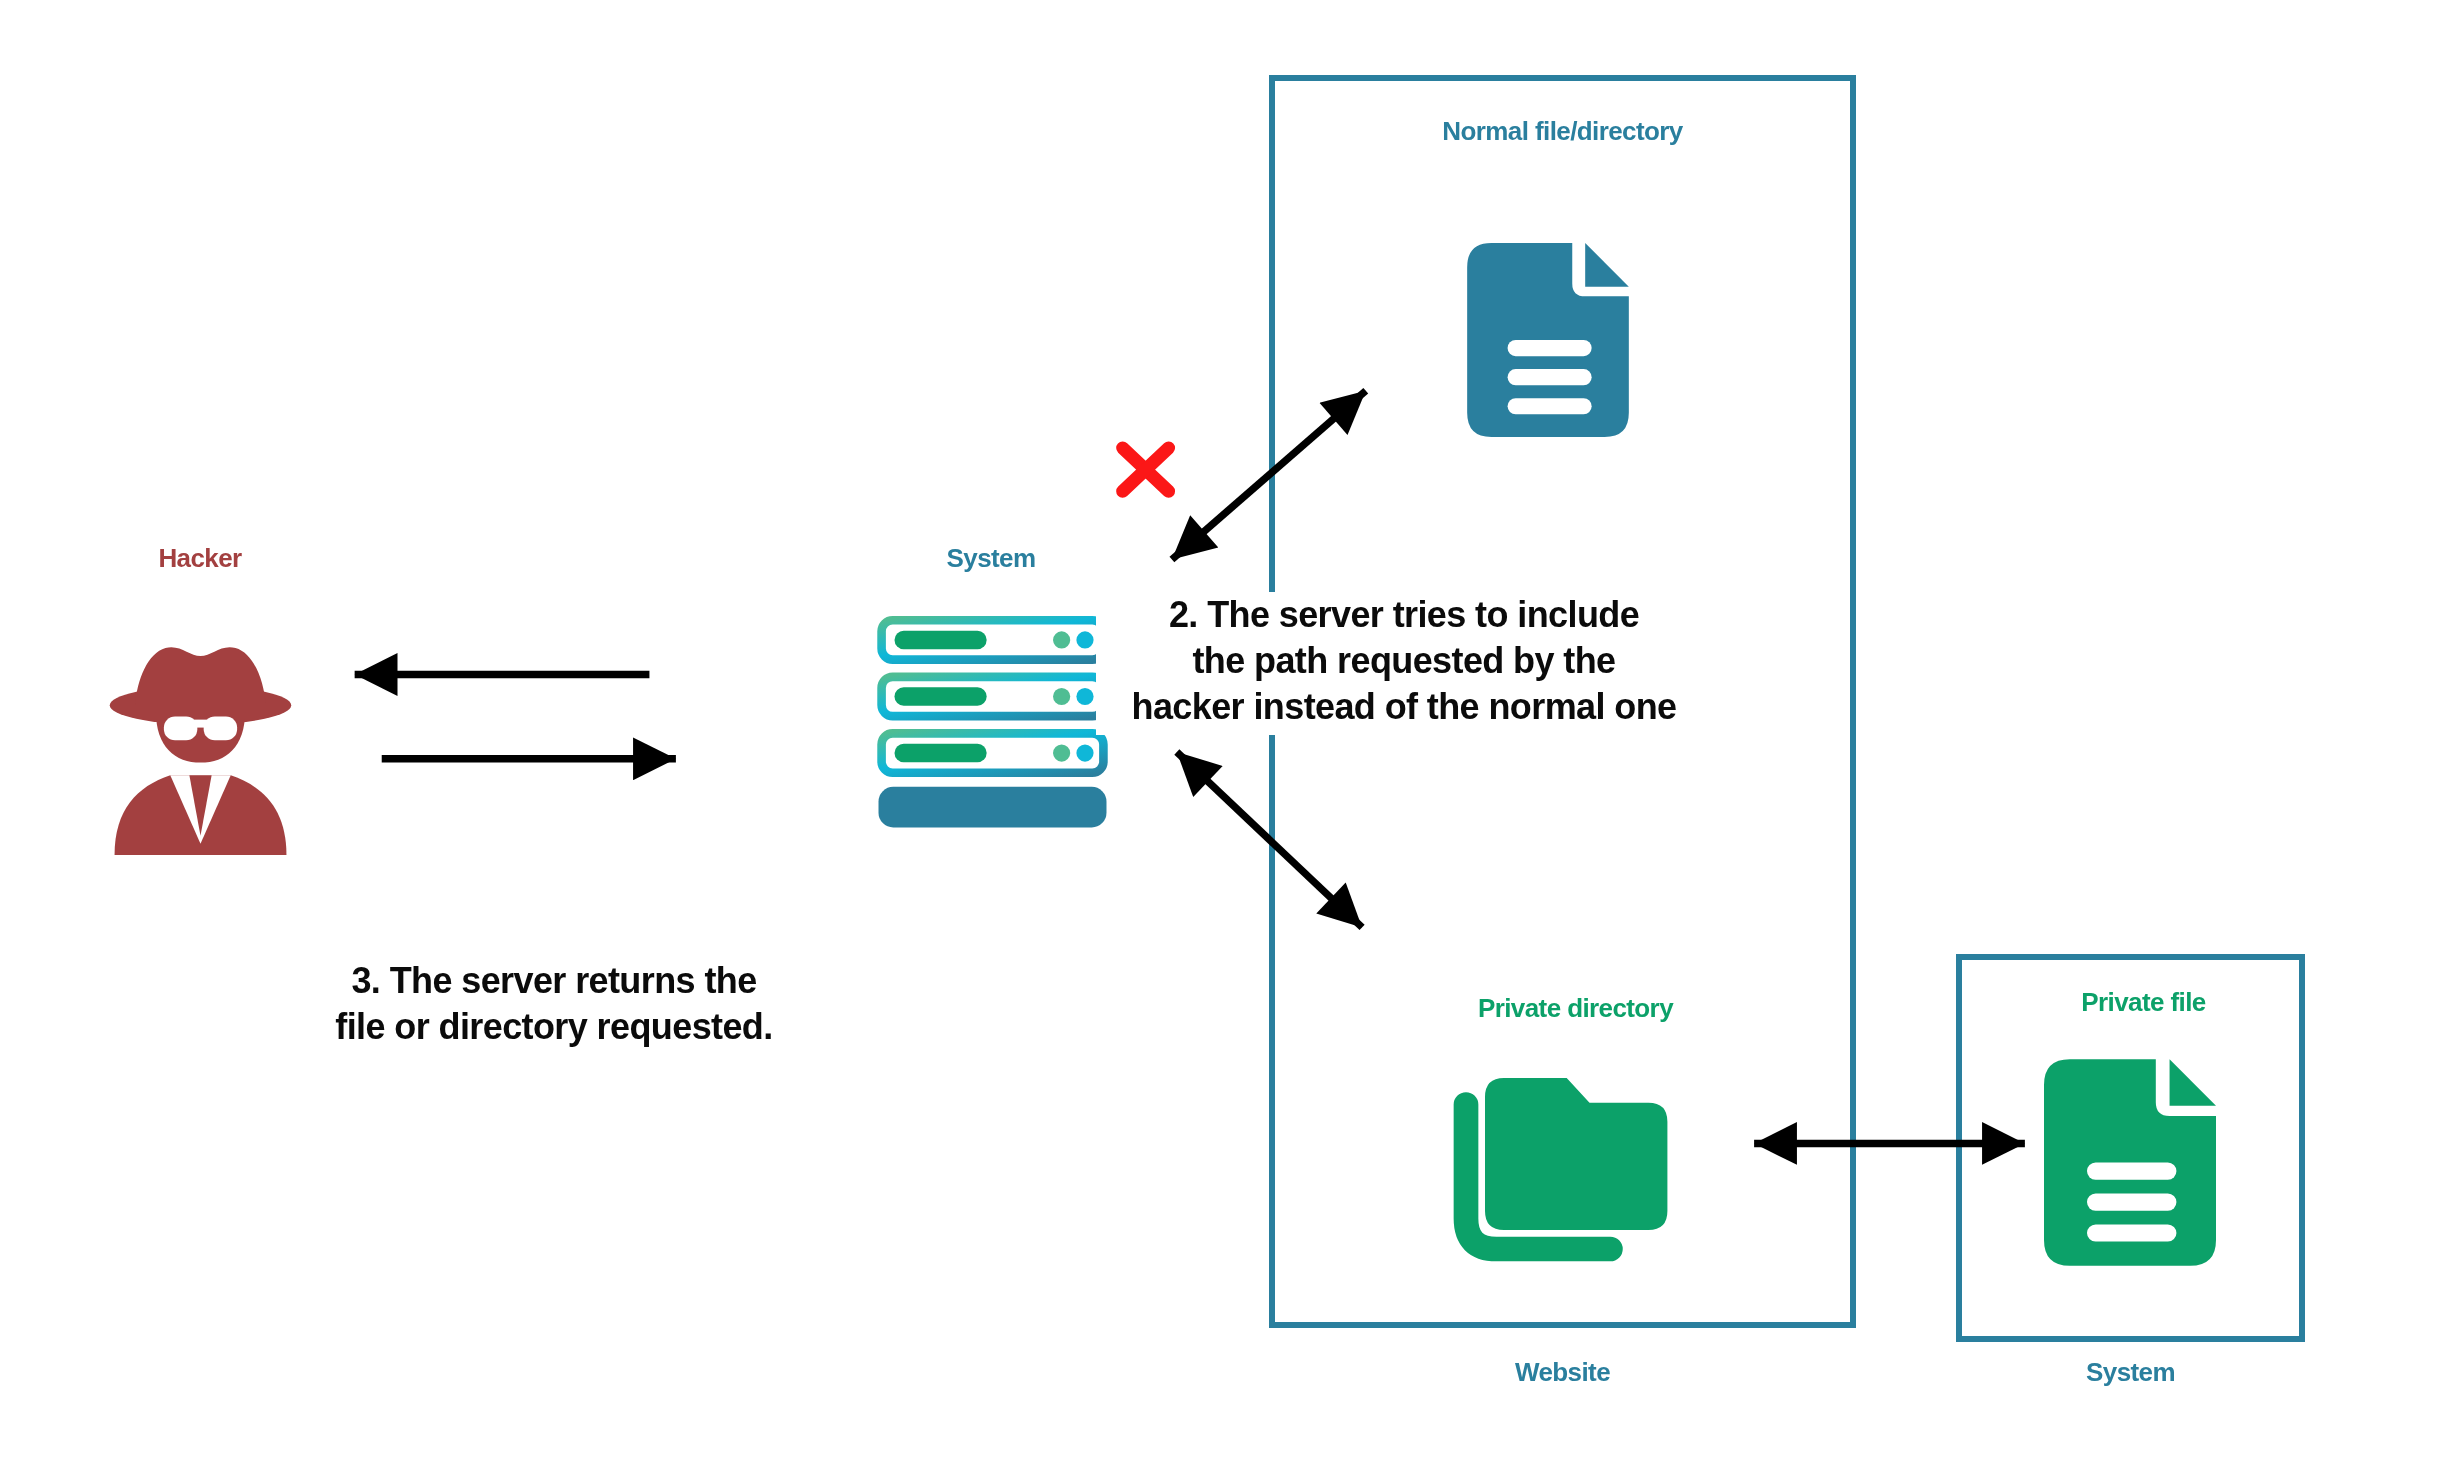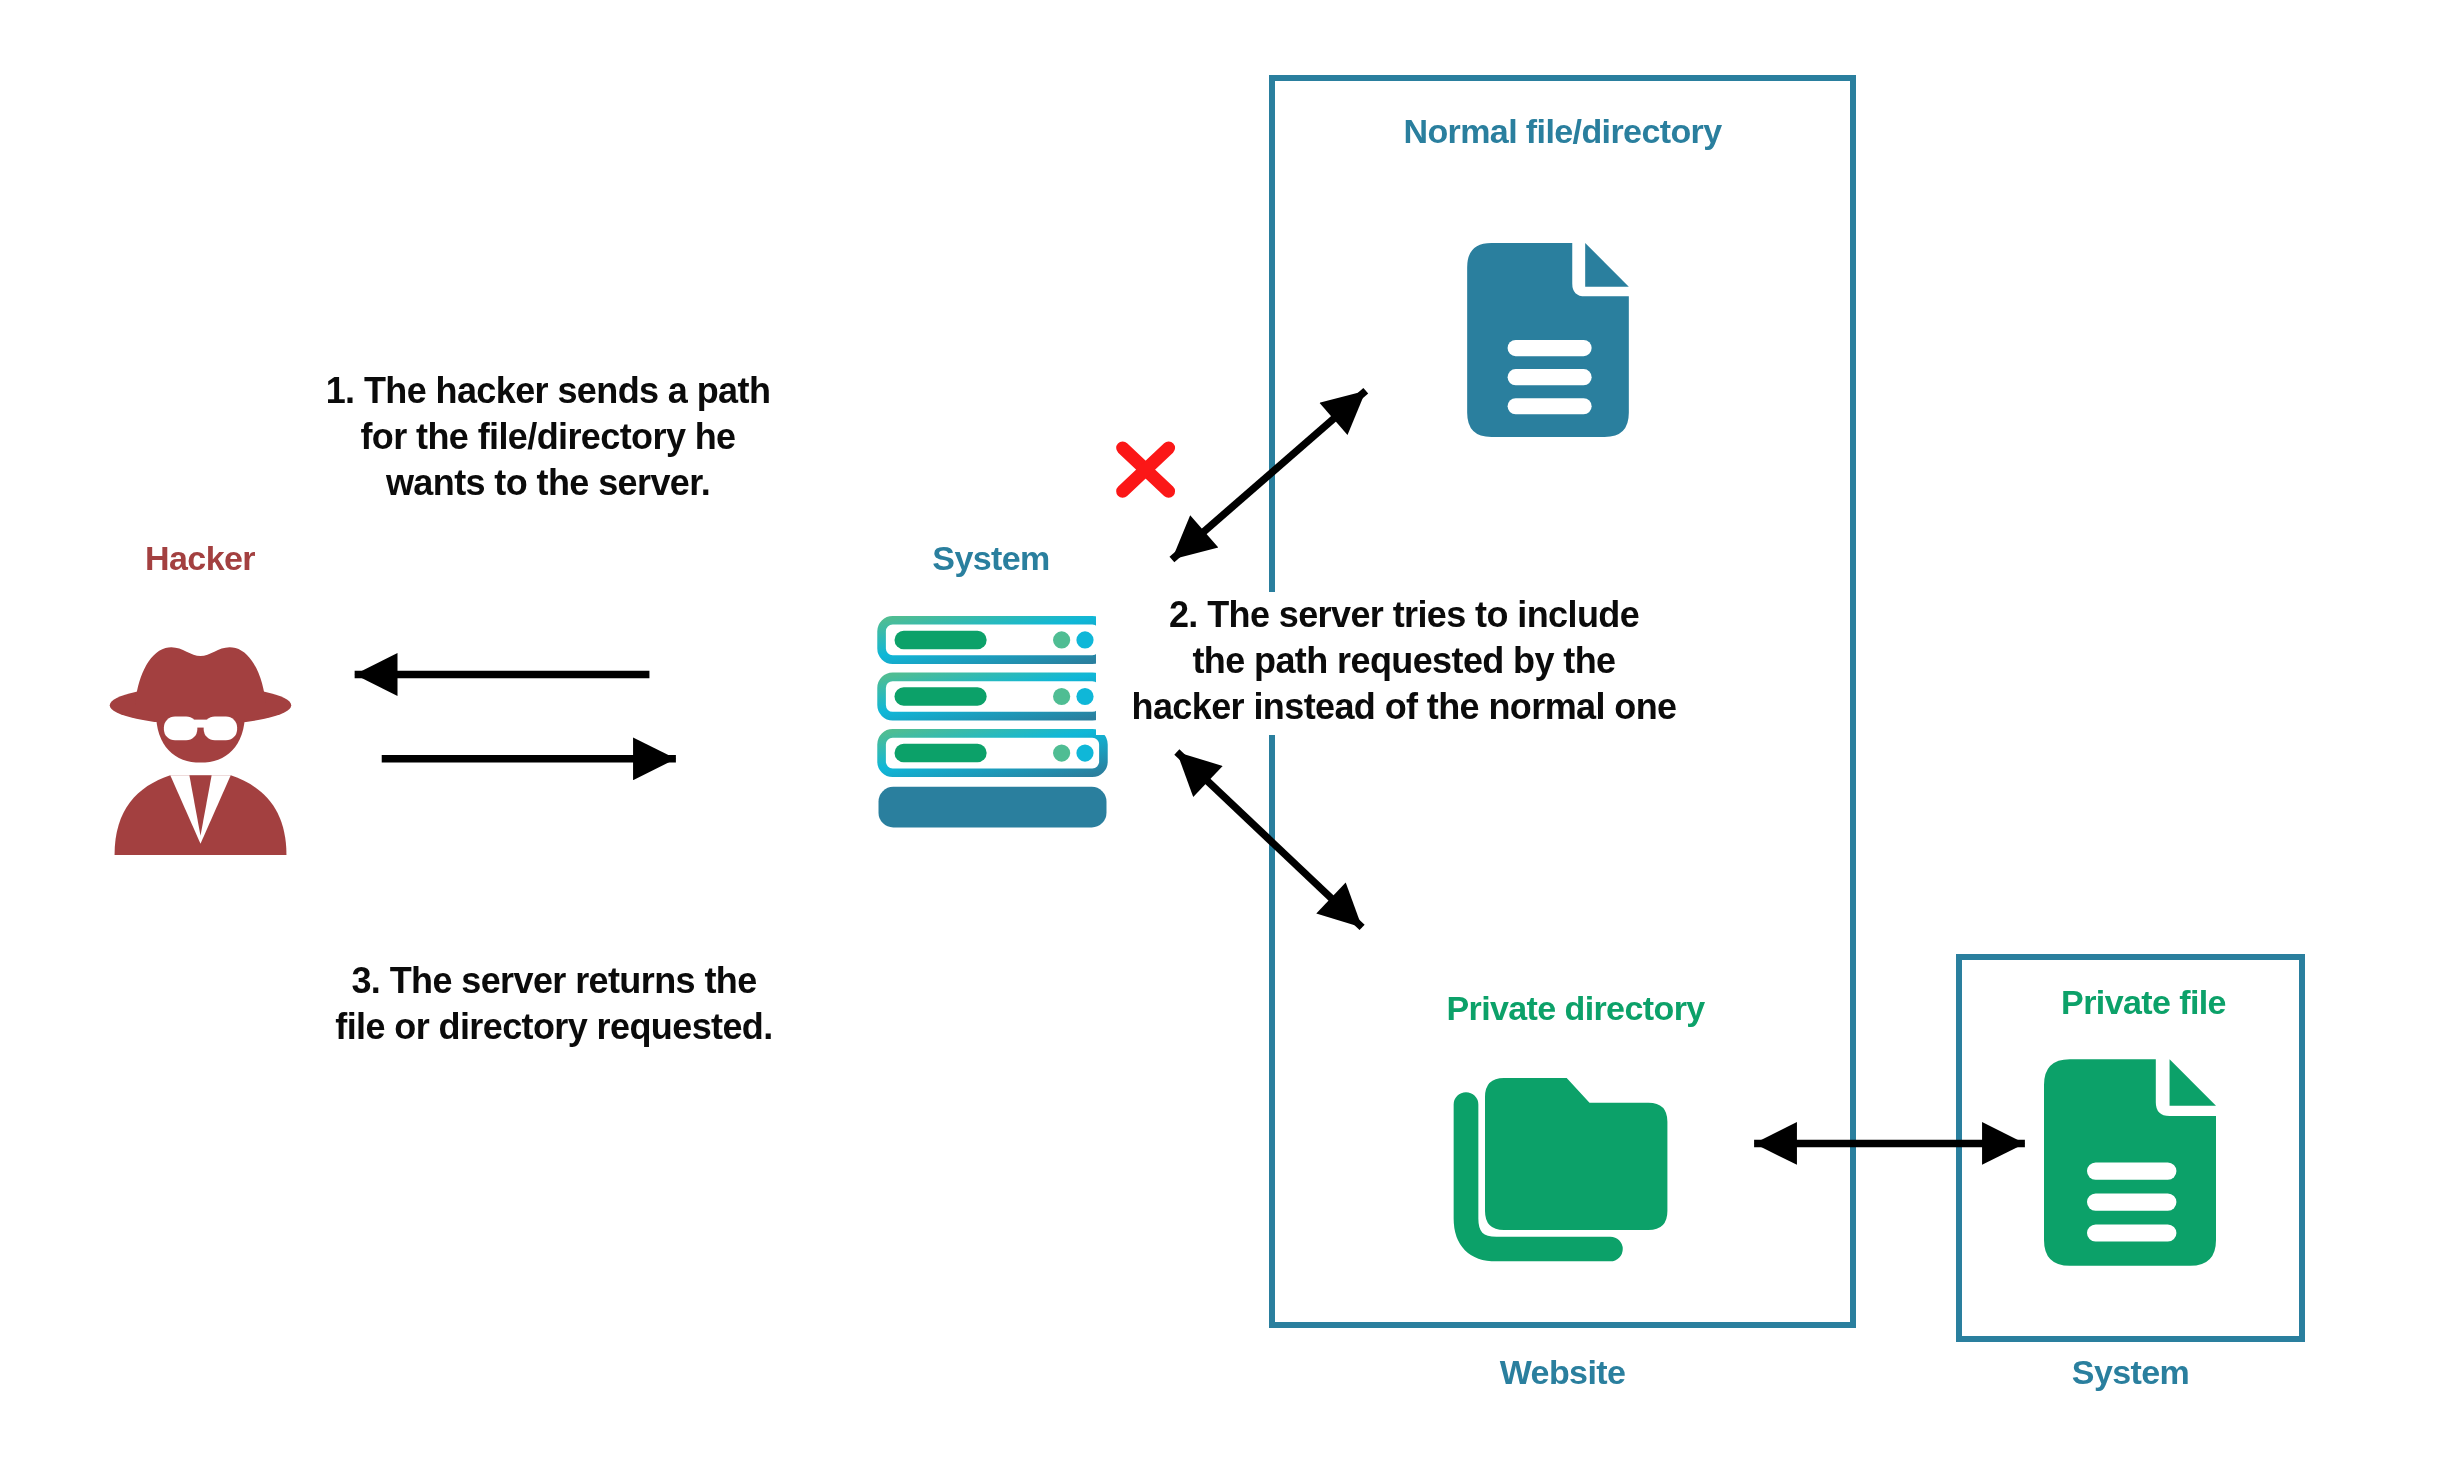--- a/index.html
+++ b/index.html
@@ -9,21 +9,21 @@
     height:1477px;
     background:#ffffff;
     font-family:"Liberation Sans", sans-serif;
     font-weight:bold;
     overflow:hidden;
     letter-spacing:-0.6px;
   }
   .abs{position:absolute;}
   .label{
     text-align:center;
-    font-size:34px;
+    font-size:26px;
     line-height:43px;
     white-space:pre-line;
   }
   .step-text{
     text-align:center;
     font-size:36px;
     line-height:46px;
     color:#0b0b0b;
     white-space:pre-line;
   }
@@ -90,23 +90,20 @@
     </g>
     <g fill="#ffffff">
       <rect x="37" y="53" width="21" height="15" rx="7"></rect>
       <rect x="62" y="53" width="21" height="15" rx="7"></rect>
       <rect x="55" y="55" width="10" height="5"></rect>
       <polygon points="41,90 79,90 60,133"></polygon>
     </g>
     <polygon points="53,90 67,90 60,128" fill="var(--hacker-red)"></polygon>
   </svg>
 
-  <div id="step1" class="abs step-text">1. The hacker sends a path
-for the file/directory he
-wants to the server.</div>
   <div id="step2" class="abs step-text">2. The server tries to include
 the path requested by the
 hacker instead of the normal one</div>
   <div id="step3" class="abs step-text">3. The server returns the
 file or directory requested.</div>
 
   <div id="server-label" class="abs label teal">System</div>
   <svg id="server-icon" class="abs" width="231" height="212" viewBox="0 0 375 345">
     <defs>
       <linearGradient id="srvgrad" x1="0" y1="0" x2="1" y2="1">

